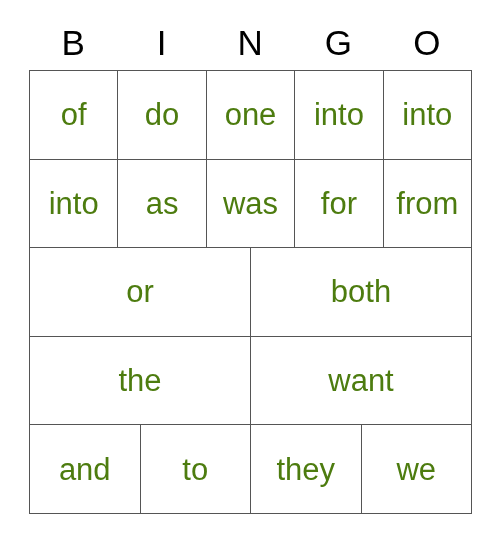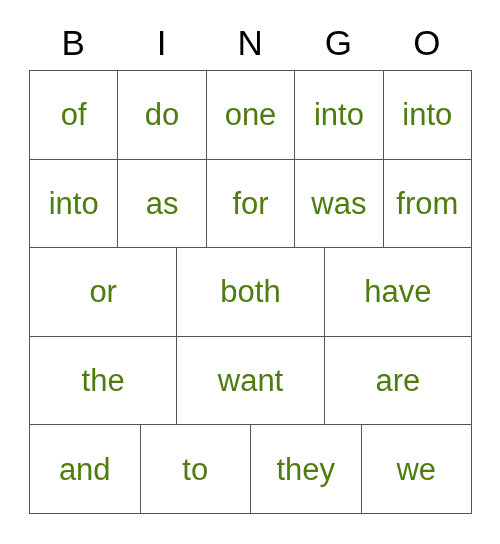--- a/index.html
+++ b/index.html
@@ -106,51 +106,45 @@
     </div>
 
     <div class="grid-row">
       <div class="grid-cell">
           <span class="cell-text">into</span>
         </div>
       <div class="grid-cell">
           <span class="cell-text">as</span>
         </div>
       <div class="grid-cell">
-          <span class="cell-text">for</span>
+          <span class="cell-text">was</span>
         </div>
       <div class="grid-cell">
-          <span class="cell-text">was</span>
+          <span class="cell-text">for</span>
         </div>
       <div class="grid-cell">
           <span class="cell-text">from</span>
         </div>
     </div>
 
     <div class="grid-row">
       <div class="grid-cell">
           <span class="cell-text">or</span>
         </div>
       <div class="grid-cell">
           <span class="cell-text">both</span>
         </div>
-      <div class="grid-cell">
-          <span class="cell-text">have</span>
-        </div>
     </div>
 
     <div class="grid-row">
       <div class="grid-cell">
           <span class="cell-text">the</span>
         </div>
       <div class="grid-cell">
           <span class="cell-text">want</span>
-        </div>
-      <div class="grid-cell">
-          <span class="cell-text">are</span>
         </div>
     </div>
 
     <div class="grid-row">
       <div class="grid-cell">
           <span class="cell-text">and</span>
         </div>
       <div class="grid-cell">
           <span class="cell-text">to</span>
         </div>

